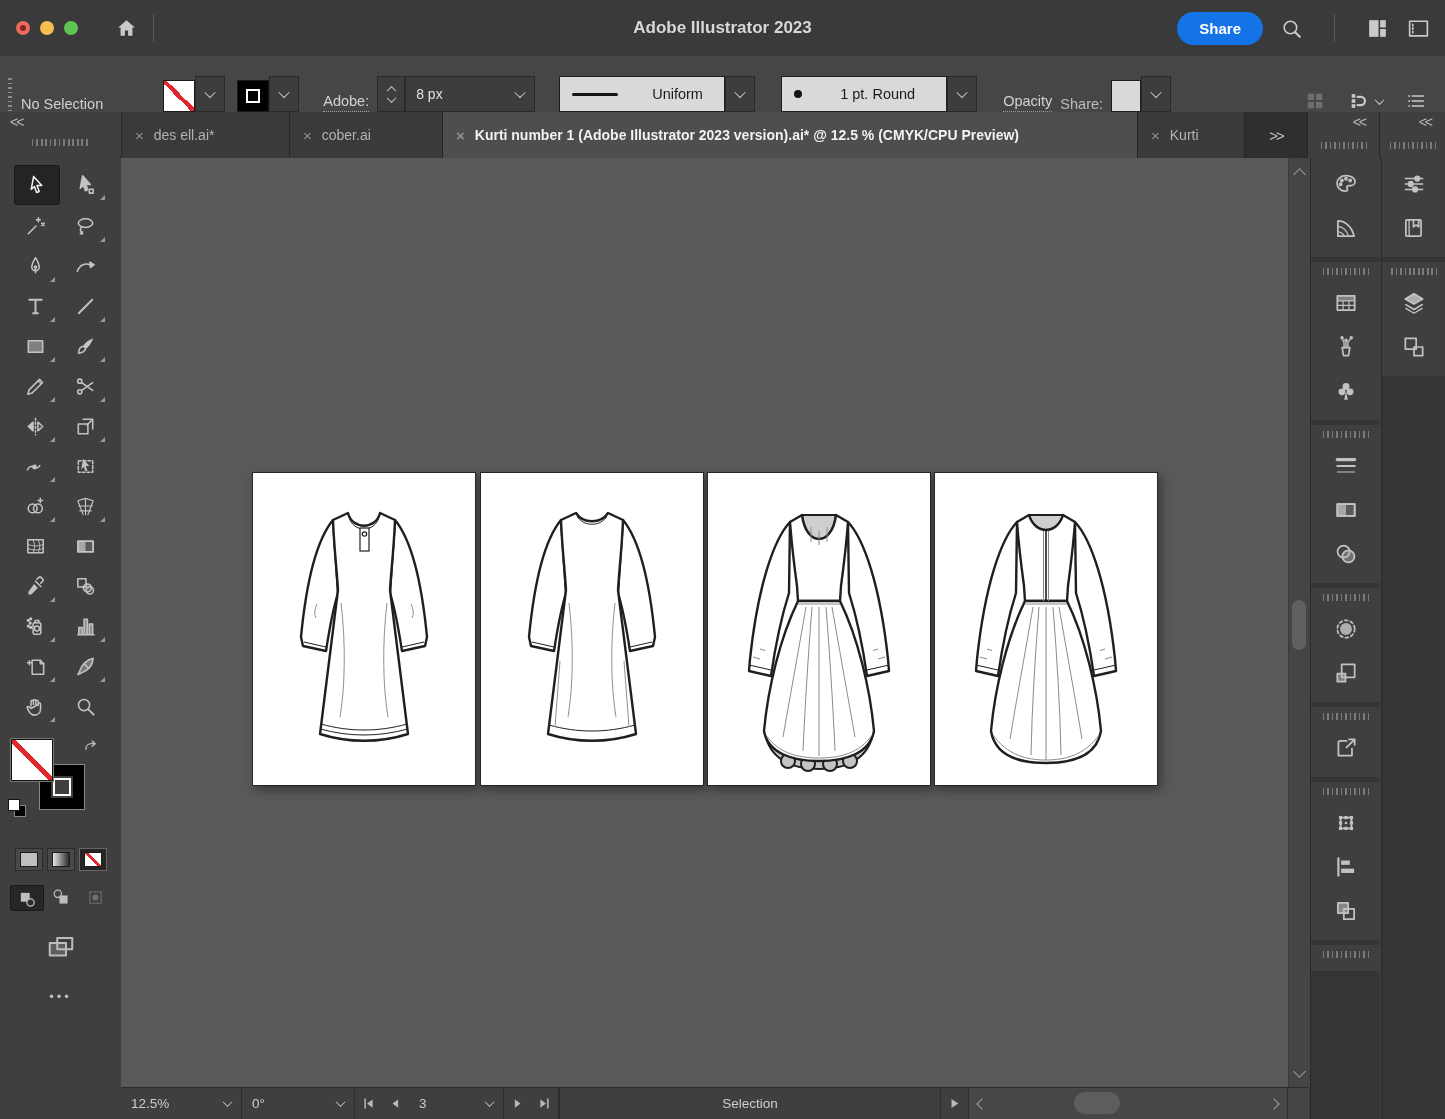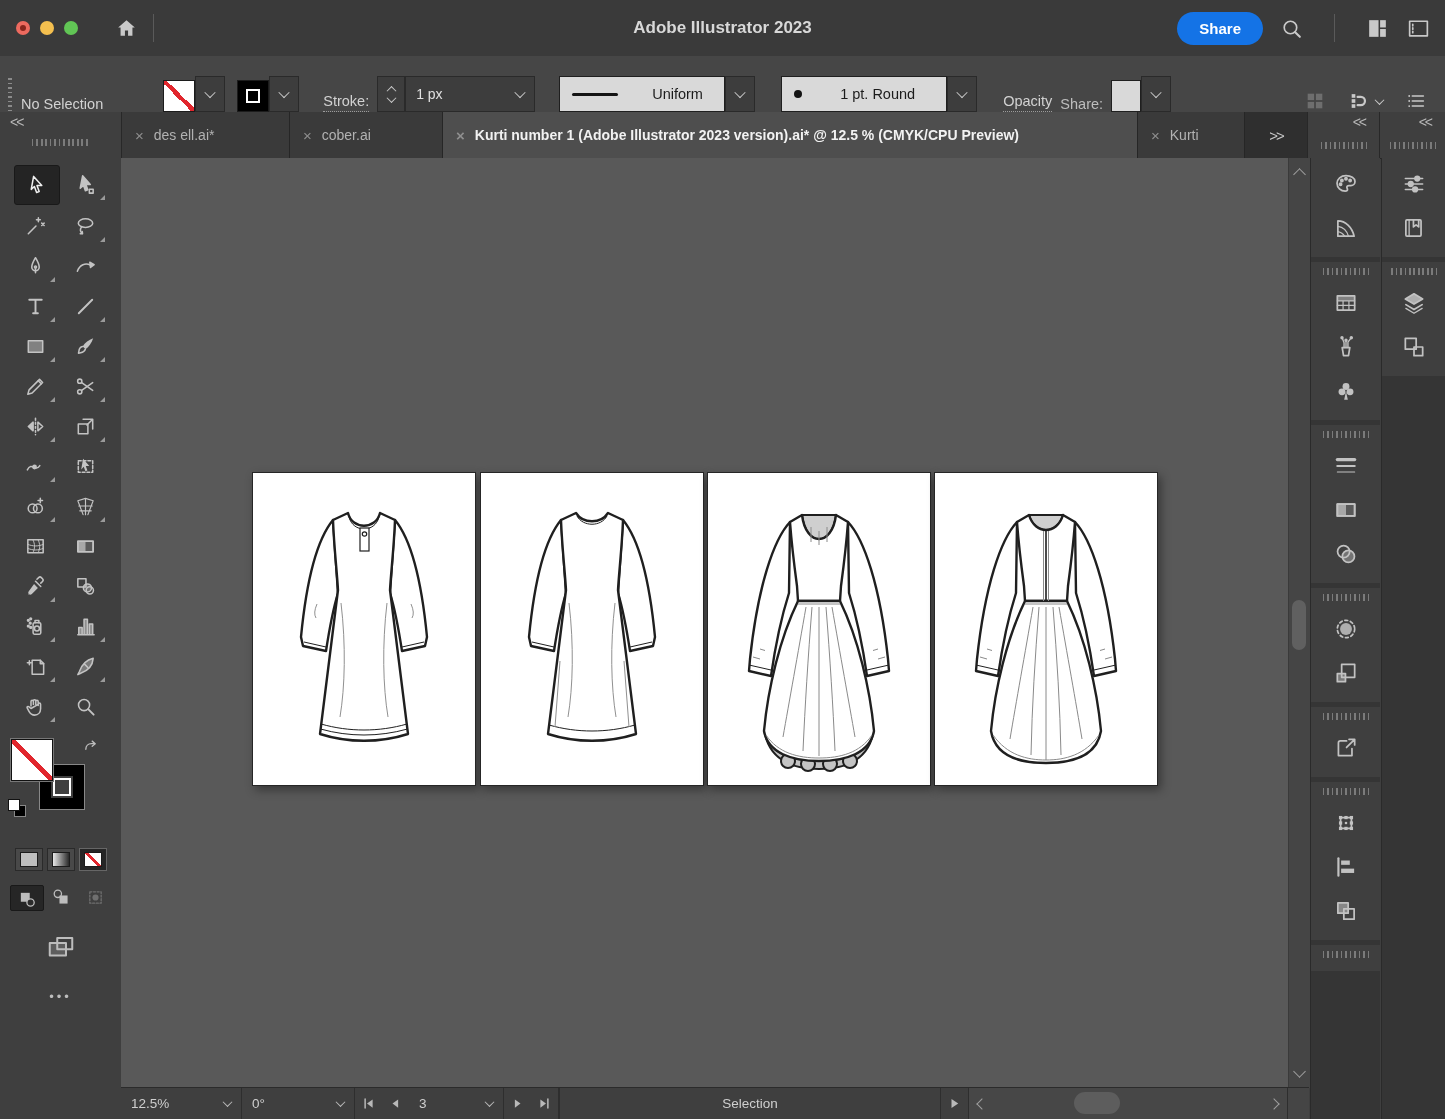--- a/index.html
+++ b/index.html
@@ -205,27 +205,27 @@
     <span class="cgrip"></span>
     <span class="cb-label" style="margin-right:60px">No Selection</span>
     <span class="cb-swatch fill-none"></span>
     <span class="chevbox">
         <span class="chv"></span>
       </span>
     <span class="cb-swatch stroke-sw" style="margin-left:2px"></span>
     <span class="chevbox" style="margin-right:24px">
         <span class="chv"></span>
       </span>
-    <span class="cb-label dotted-u">Stroke:</span>
+    <span class="cb-label dotted-u">Adobe:</span>
     <span class="stepper">
       <span class="chv up"></span>
         <span class="chv"></span>
     </span>
     <div class="darkfield" style="width:108px;margin-right:24px">
-      <span>1 px</span>
+      <span>8 px</span>
       <span class="chv" style="color:#c7c7c7"></span>
     </div>
     <div class="litefield" style="width:140px">
       <span class="line-preview"></span>
       <span>Uniform</span>
     </div>
     <span class="chevbox" style="margin-right:26px">
         <span class="chv"></span>
       </span>
     <div class="litefield" style="width:140px">

